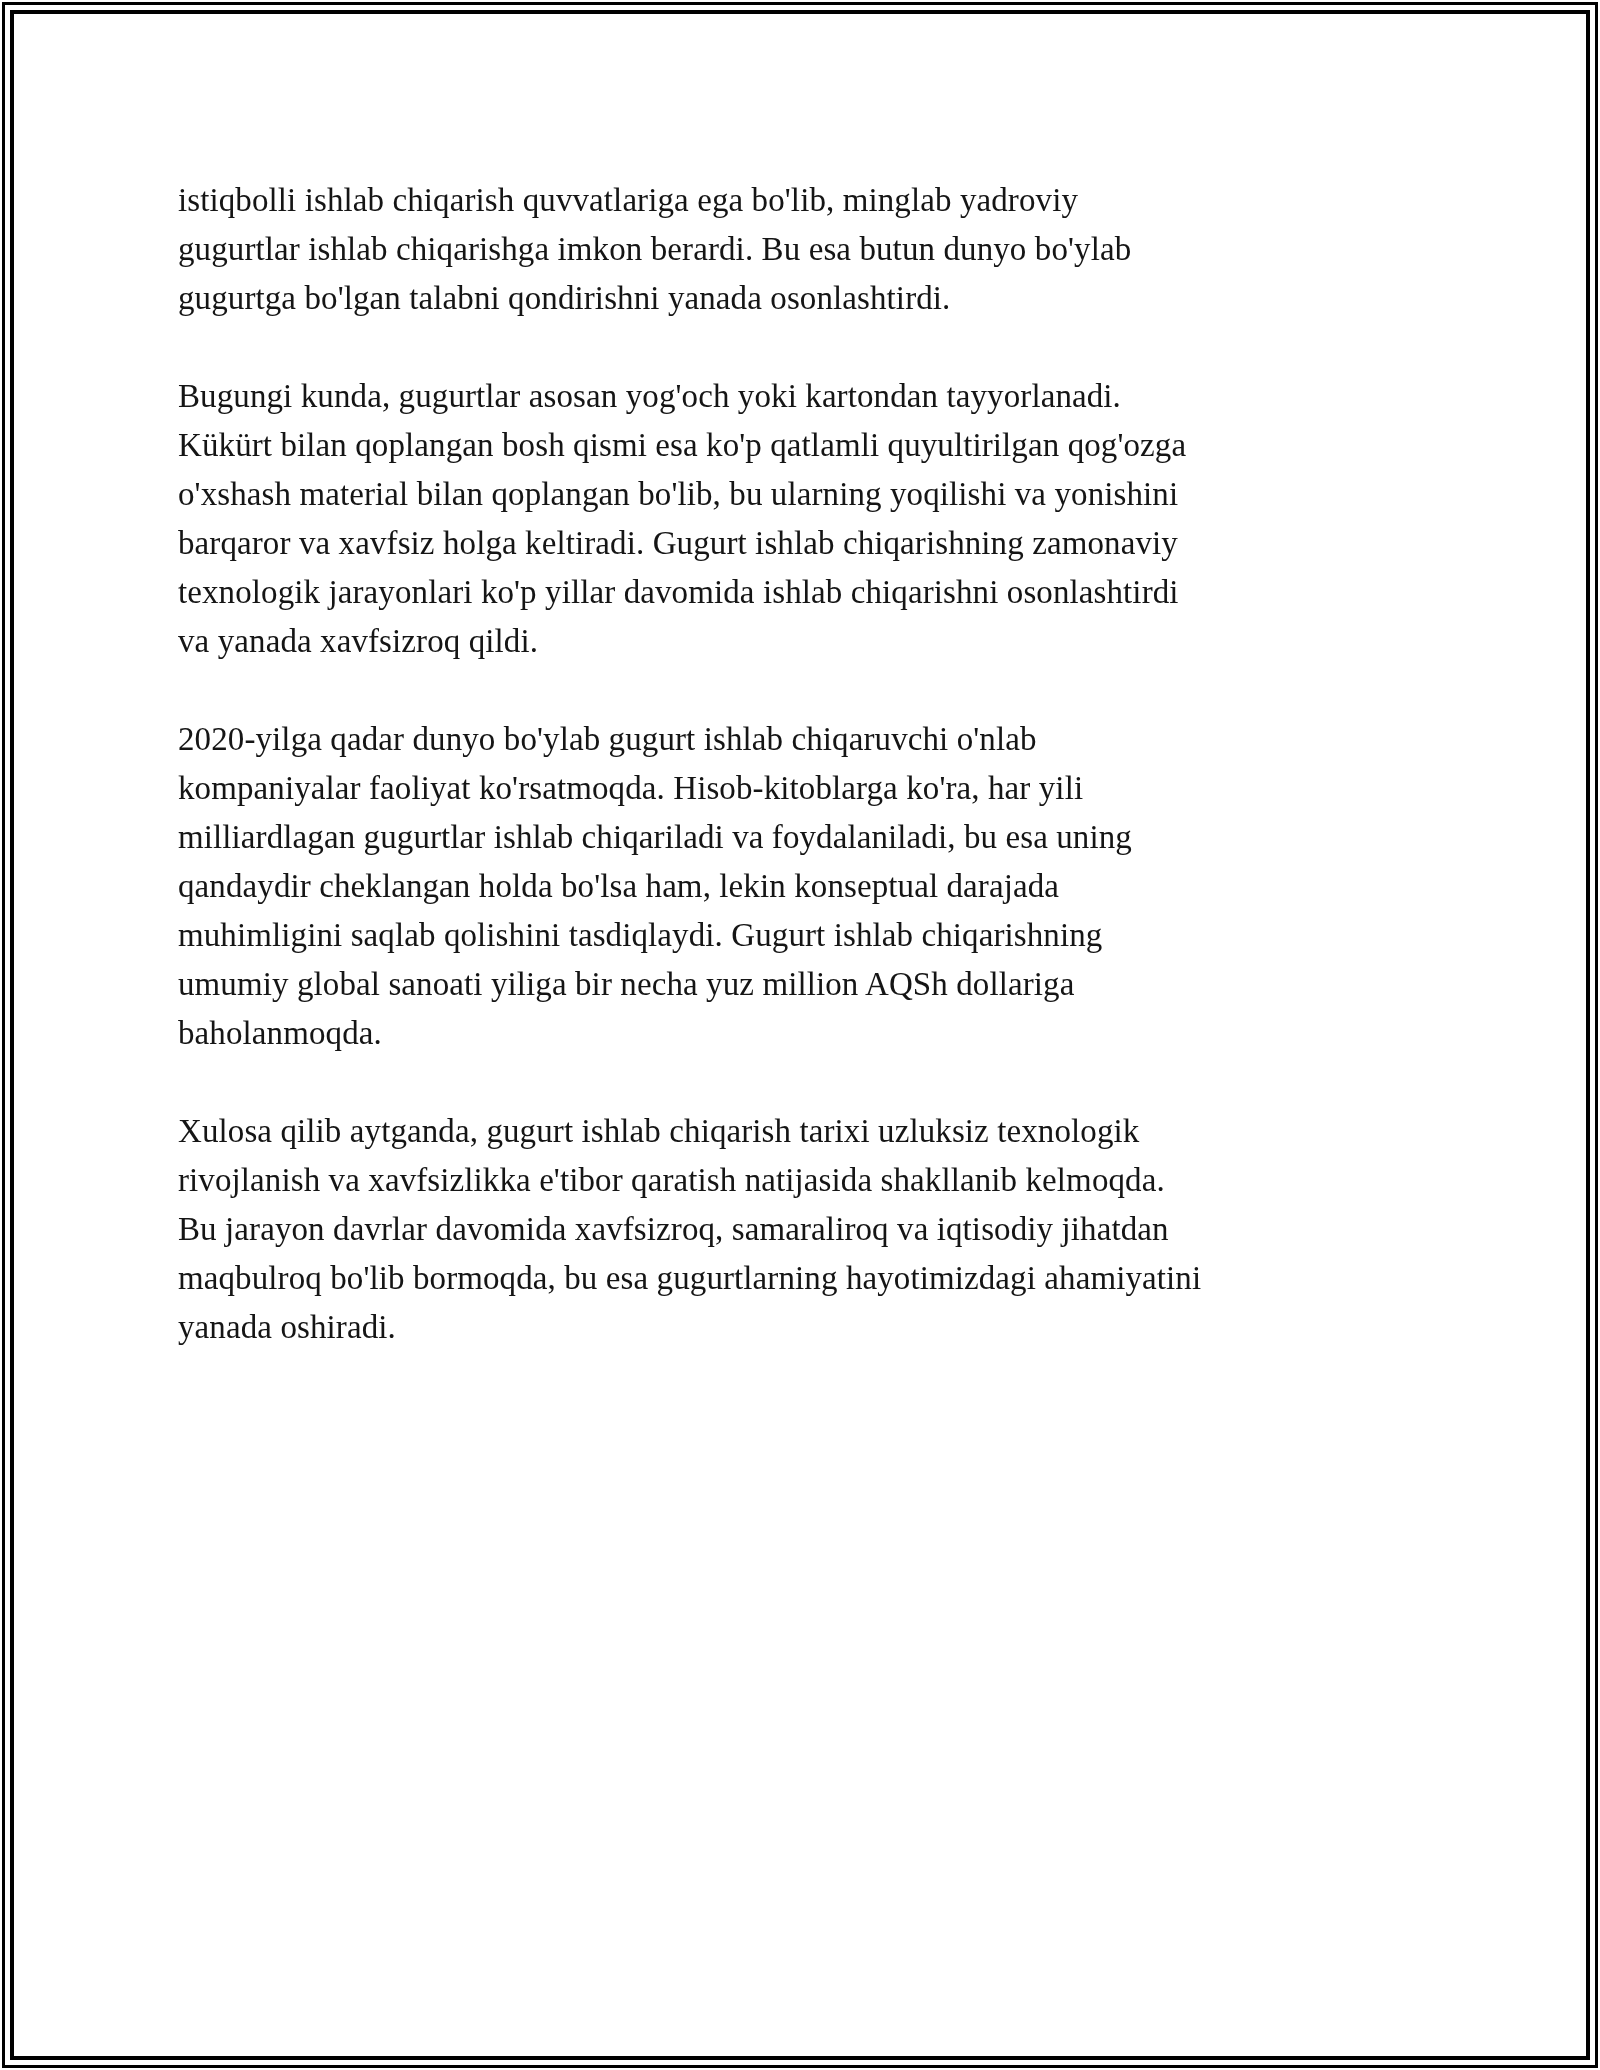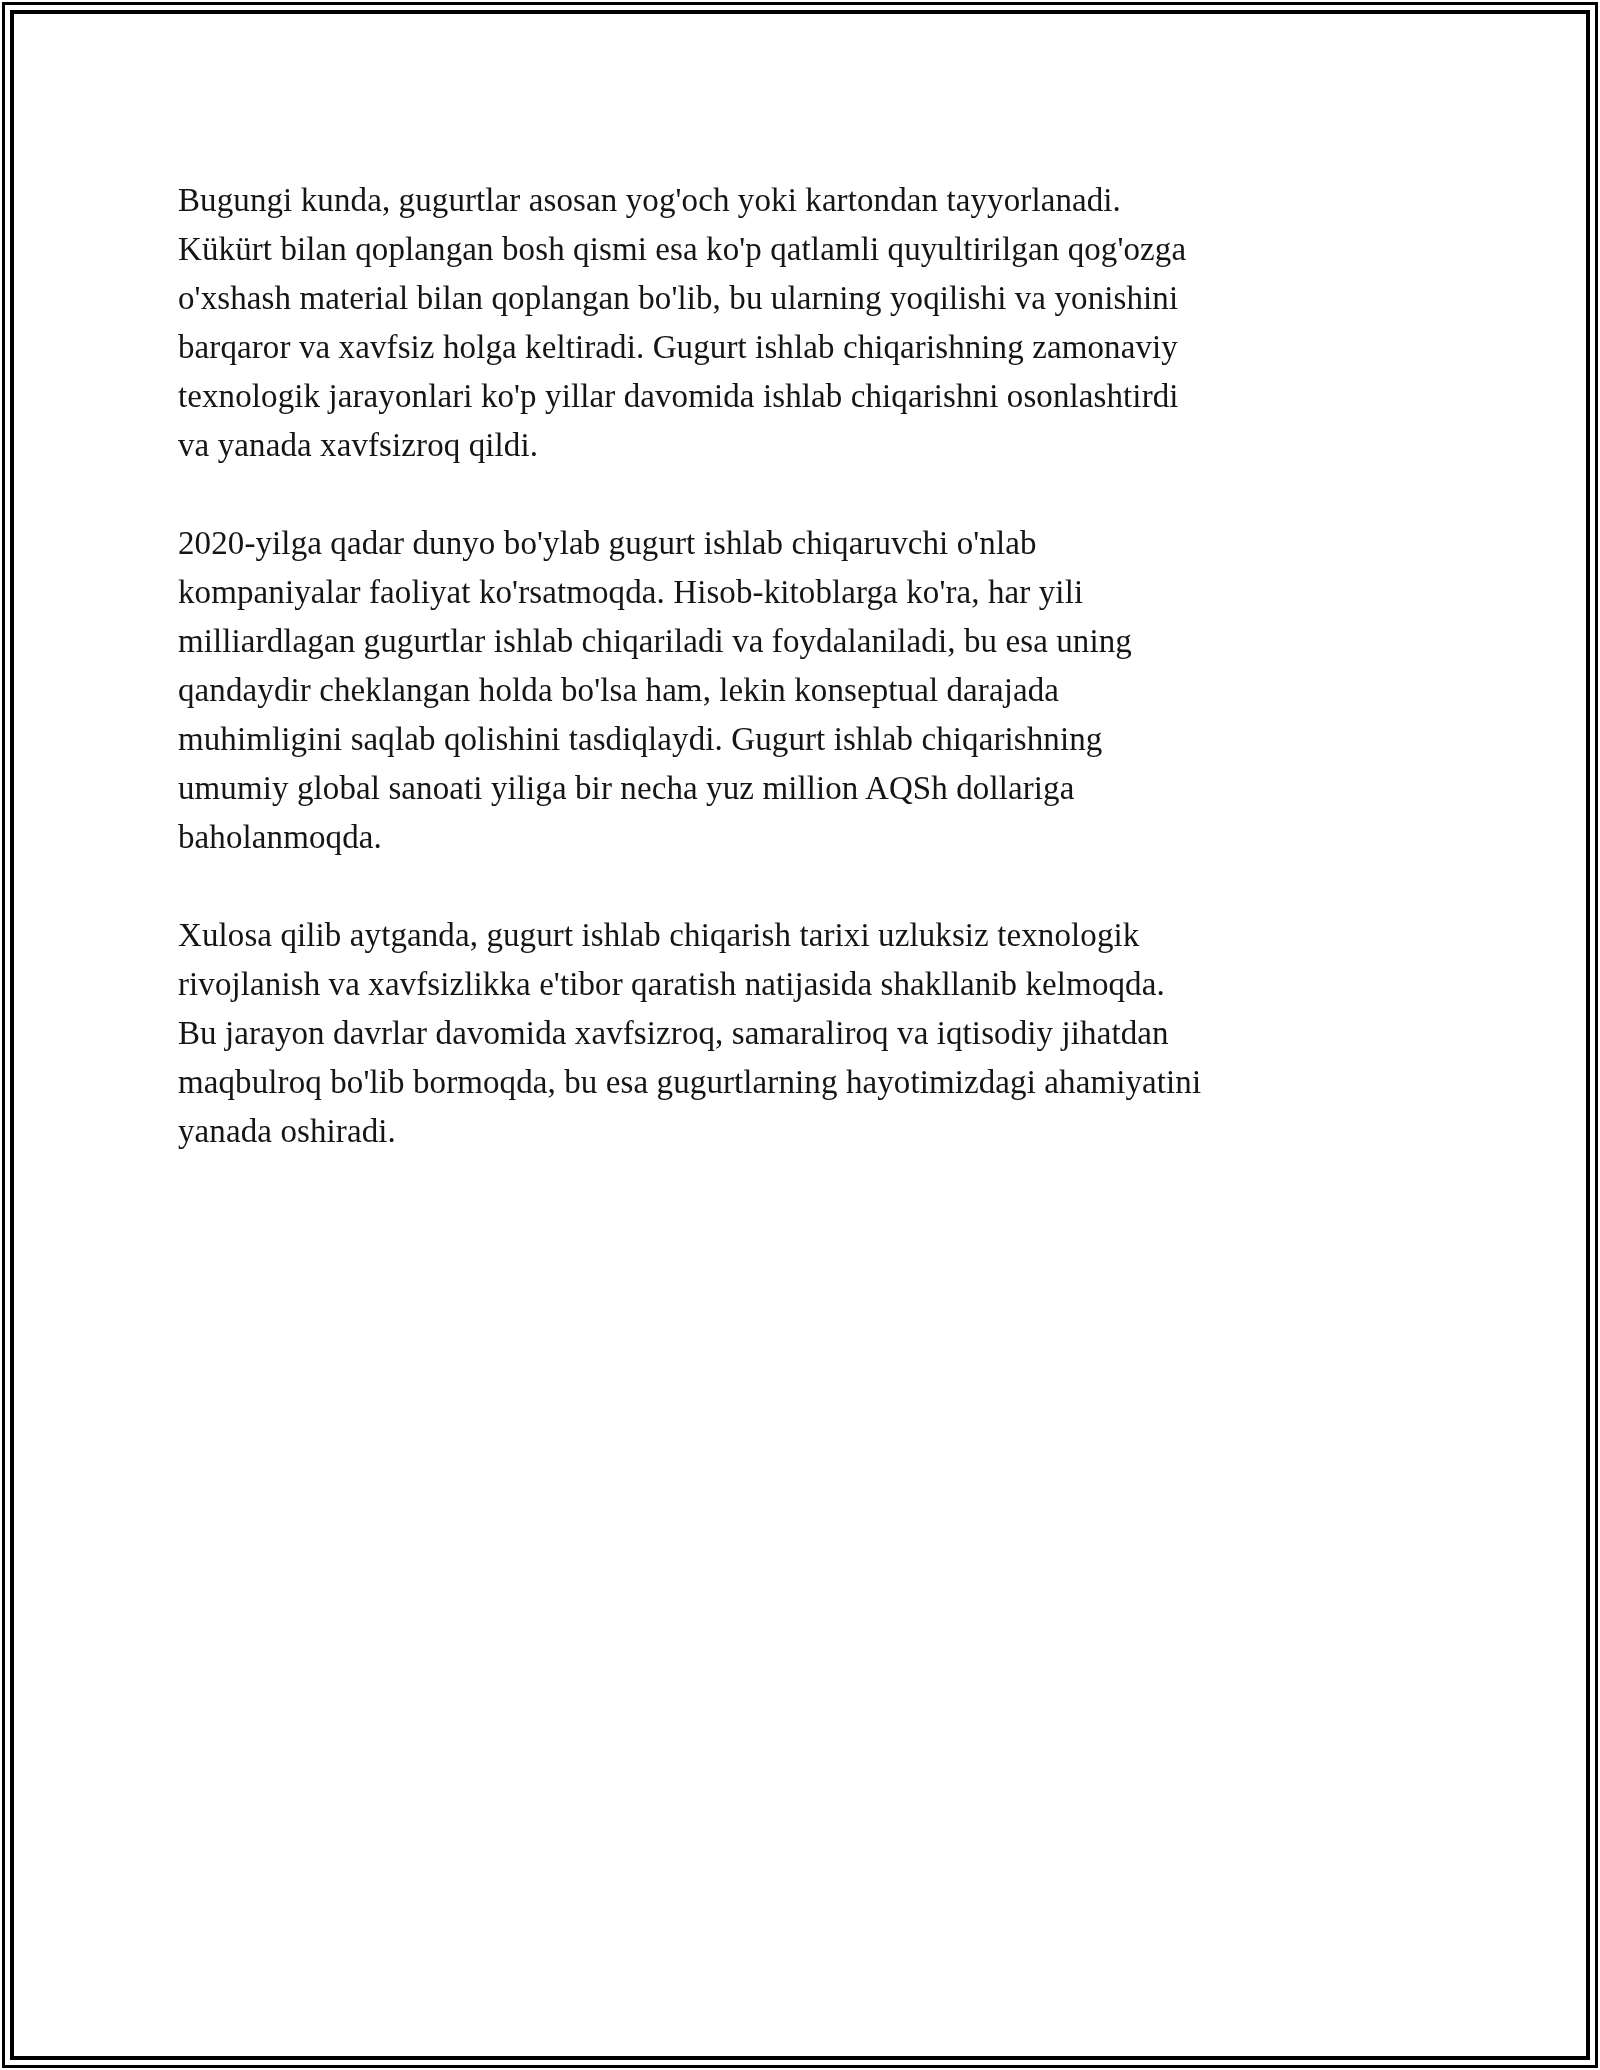--- a/index.html
+++ b/index.html
@@ -41,20 +41,23 @@
     white-space: pre; 
   }
 </style>
 </head>
 <body>
 
 <div class="frame-outer"></div>
 <div class="frame-inner"></div>
 
 <main class="document-body">
+  <p>istiqbolli ishlab chiqarish quvvatlariga ega bo'lib, minglab yadroviy
+gugurtlar ishlab chiqarishga imkon berardi. Bu esa butun dunyo bo'ylab
+gugurtga bo'lgan talabni qondirishni yanada osonlashtirdi.</p>
   <p>Bugungi kunda, gugurtlar asosan yog'och yoki kartondan tayyorlanadi.
 Kükürt bilan qoplangan bosh qismi esa ko'p qatlamli quyultirilgan qog'ozga
 o'xshash material bilan qoplangan bo'lib, bu ularning yoqilishi va yonishini
 barqaror va xavfsiz holga keltiradi. Gugurt ishlab chiqarishning zamonaviy
 texnologik jarayonlari ko'p yillar davomida ishlab chiqarishni osonlashtirdi
 va yanada xavfsizroq qildi.</p>
   <p>2020-yilga qadar dunyo bo'ylab gugurt ishlab chiqaruvchi o'nlab
 kompaniyalar faoliyat ko'rsatmoqda. Hisob-kitoblarga ko'ra, har yili
 milliardlagan gugurtlar ishlab chiqariladi va foydalaniladi, bu esa uning
 qandaydir cheklangan holda bo'lsa ham, lekin konseptual darajada

